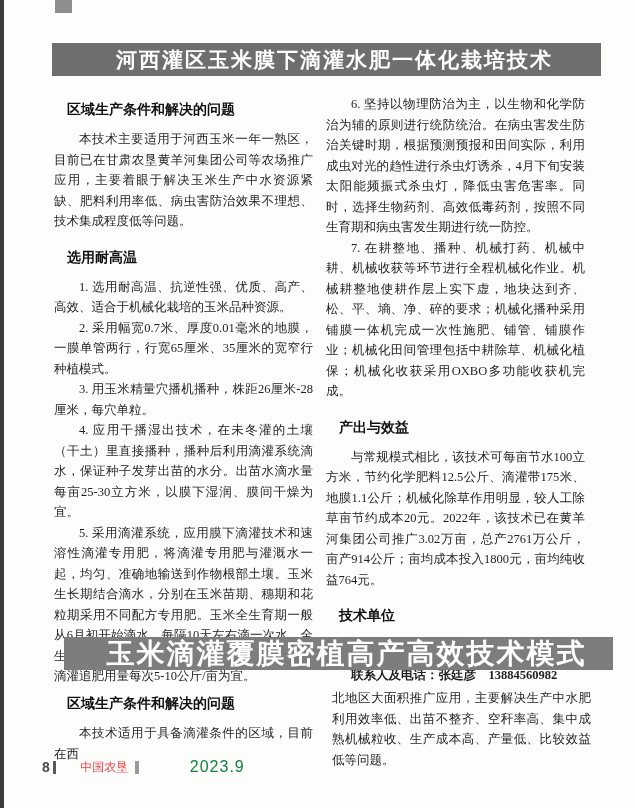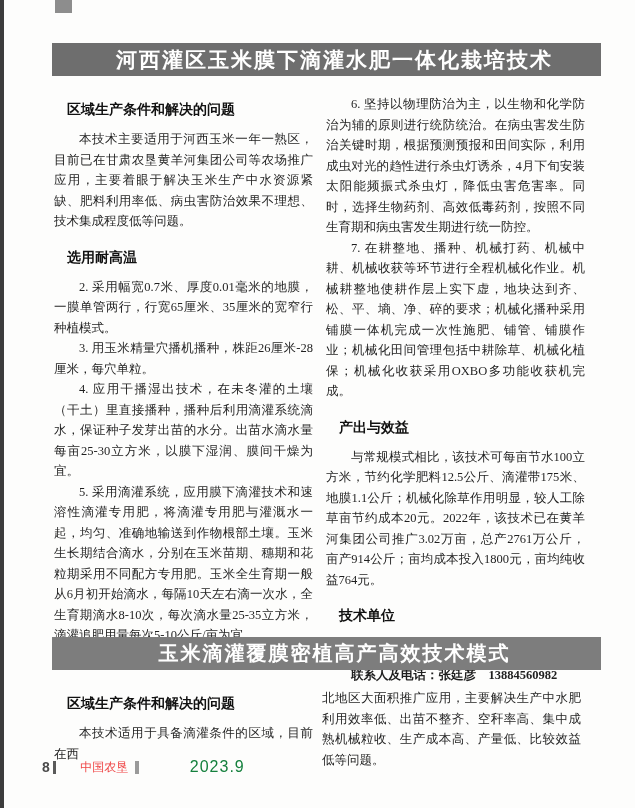--- a/index.html
+++ b/index.html
@@ -24,32 +24,32 @@
   .banner {
     position:absolute; left:52px; width:533px; height:33px;
     display:flex; align-items:center; justify-content:center;
     color:#ffffff;
     font-family:"Liberation Sans", sans-serif;
     font-weight:bold;
     letter-spacing:2px;
     padding-left:16px;
   }
   .banner1 { top:43px; background:#6e6e6e; font-size:21px; }
-  .banner2 { top:637px; background:#7d7d7d; font-size:20px; }
+  .banner2 { top:637px; background:#7d7d7d; font-size:28px;margin-left:12px; }
   .col {
     position:absolute;
     width:259px;
     text-align:justify;
     font-size:12.5px;
     line-height:20.5px;
   }
   .col-a1-left  { left:54px;  top:94px; }
   .col-a1-right { left:326px; top:94px; }
   .col-a2-left  { left:54px;  top:688px; }
-  .col-a2-right { left:322px; top:688px; }
+  .col-a2-right { left:332px; top:688px; }
   .sec-heading {
     font-family:"Liberation Sans", sans-serif;
     font-weight:bold;
     font-size:14px;
     color:#111111;
     margin:16px 0 11px 13px;
     text-align:left;
     line-height:18px;
   }
   .col .sec-heading:first-child { margin-top:6px; }
@@ -77,20 +77,21 @@
   <div class="top-marker"></div>
 
   <div class="banner banner1">
     <span>河西灌区玉米膜下滴灌水肥一体化栽培技术</span>
   </div>
 
   <div class="col col-a1-left">
     <h3 class="sec-heading">区域生产条件和解决的问题</h3>
     <p>本技术主要适用于河西玉米一年一熟区，目前已在甘肃农垦黄羊河集团公司等农场推广应用，主要着眼于解决玉米生产中水资源紧缺、肥料利用率低、病虫害防治效果不理想、技术集成程度低等问题。</p>
     <h3 class="sec-heading">选用耐高温</h3>
+    <p>1. 选用耐高温、抗逆性强、优质、高产、高效、适合于机械化栽培的玉米品种资源。</p>
     <p>2. 采用幅宽0.7米、厚度0.01毫米的地膜，一膜单管两行，行宽65厘米、35厘米的宽窄行种植模式。</p>
     <p>3. 用玉米精量穴播机播种，株距26厘米-28厘米，每穴单粒。</p>
     <p>4. 应用干播湿出技术，在未冬灌的土壤（干土）里直接播种，播种后利用滴灌系统滴水，保证种子发芽出苗的水分。出苗水滴水量每亩25-30立方米，以膜下湿润、膜间干燥为宜。</p>
     <p>5. 采用滴灌系统，应用膜下滴灌技术和速溶性滴灌专用肥，将滴灌专用肥与灌溉水一起，均匀、准确地输送到作物根部土壤。玉米生长期结合滴水，分别在玉米苗期、穗期和花粒期采用不同配方专用肥。玉米全生育期一般从6月初开始滴水，每隔10天左右滴一次水，全生育期滴水8-10次，每次滴水量25-35立方米，滴灌追肥用量每次5-10公斤/亩为宜。</p>
   </div>
 
   <div class="col col-a1-right">
     <p>6. 坚持以物理防治为主，以生物和化学防治为辅的原则进行统防统治。在病虫害发生防治关键时期，根据预测预报和田间实际，利用成虫对光的趋性进行杀虫灯诱杀，4月下旬安装太阳能频振式杀虫灯，降低虫害危害率。同时，选择生物药剂、高效低毒药剂，按照不同生育期和病虫害发生期进行统一防控。</p>
     <p>7. 在耕整地、播种、机械打药、机械中耕、机械收获等环节进行全程机械化作业。机械耕整地使耕作层上实下虚，地块达到齐、松、平、墒、净、碎的要求；机械化播种采用铺膜一体机完成一次性施肥、铺管、铺膜作业；机械化田间管理包括中耕除草、机械化植保；机械化收获采用OXBO多功能收获机完成。</p>
     <h3 class="sec-heading">产出与效益</h3>

